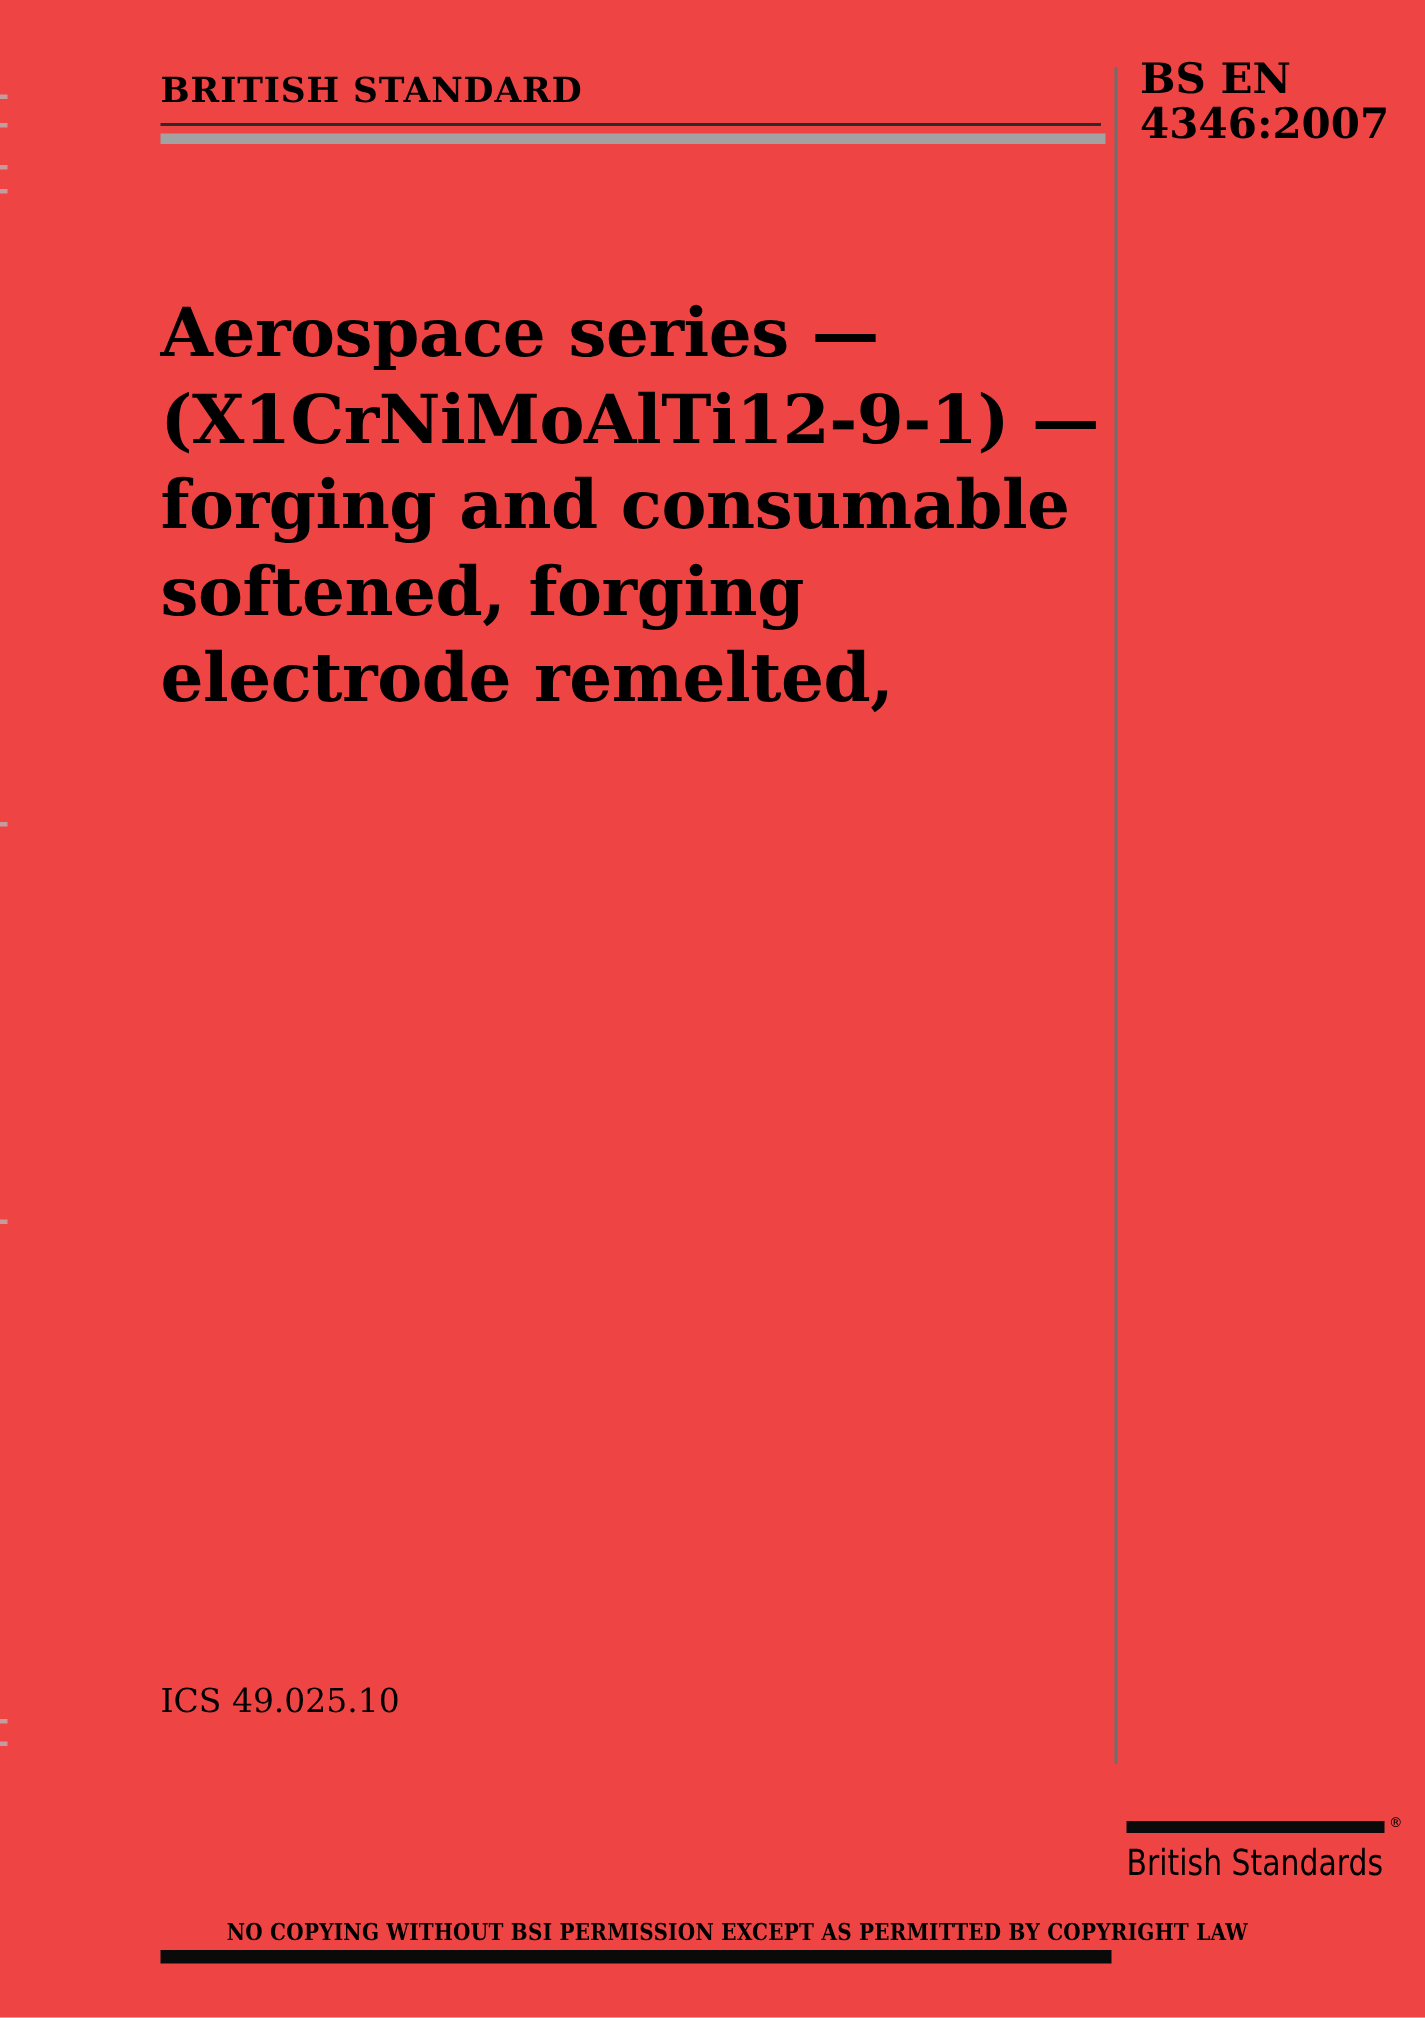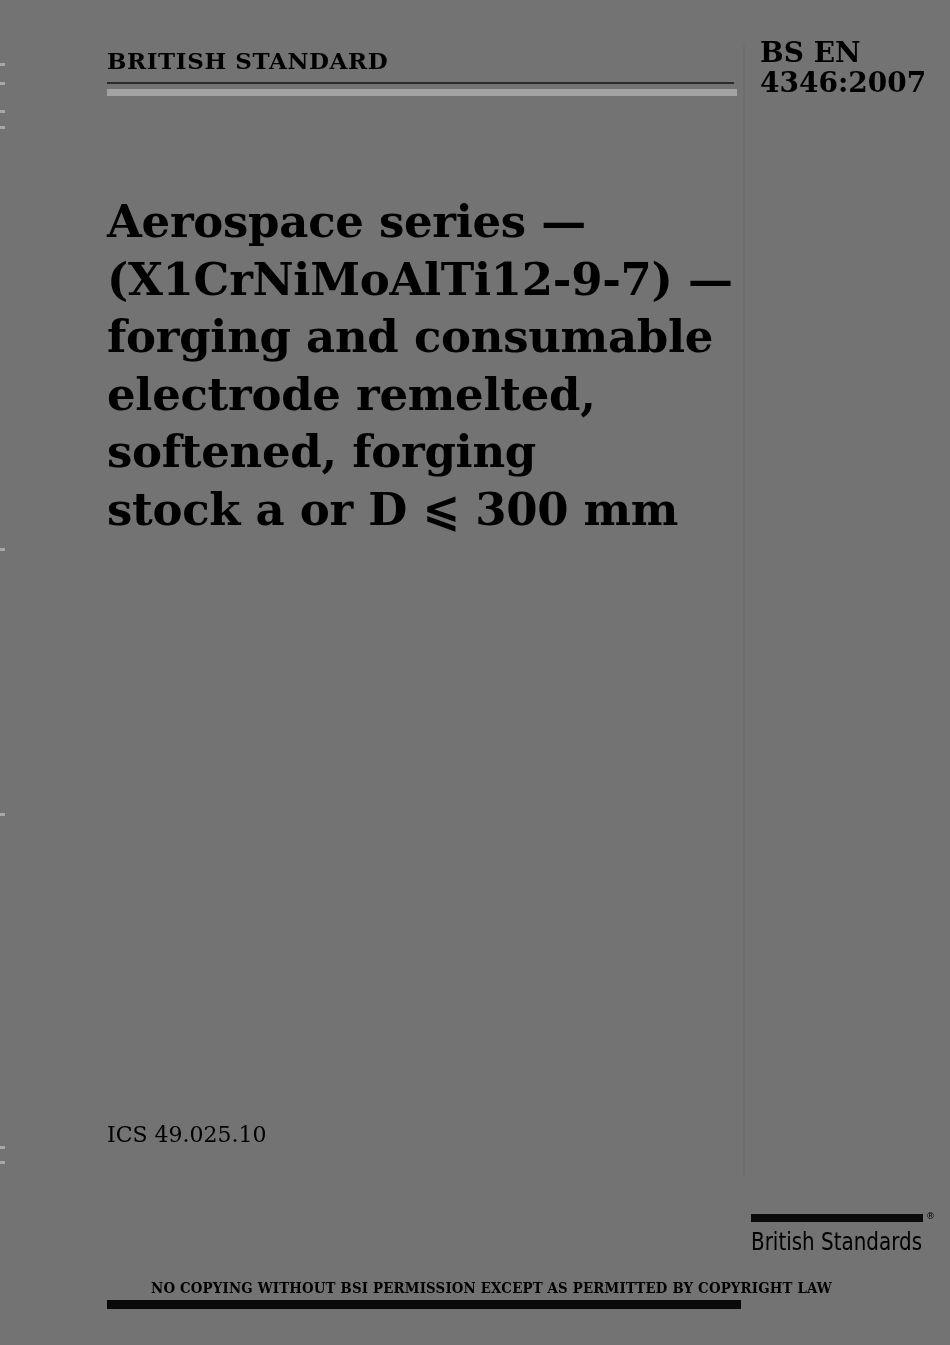--- a/index.html
+++ b/index.html
@@ -1,21 +1,21 @@
 <!DOCTYPE html>
 <html><head>
 <meta charset="utf-8">
 <style>
   * { margin: 0; padding: 0; box-sizing: border-box; }
   html, body { background: #e8e8e8; }
   .page {
     position: relative;
     width: 950px;
     height: 1345px;
-    background: #737373;
+    background: #ef4444;
     margin: 0 auto;
     overflow: hidden;
     font-family: "DejaVu Serif", "Liberation Serif", serif;
     color: #000;
   }
 
   
   .scan-mark {
     position: absolute;
     left: 0;
@@ -191,25 +191,24 @@
   <div class="masthead-gray-bar"></div>
   <div class="vertical-divider"></div>
 
   <div class="doc-ref">
     <div>BS EN</div>
     <div>4346:2007</div>
   </div>
 
   <div class="title-block">
     <div class="title-line">Aerospace series —</div>
-    <div class="title-line">(X1CrNiMoAlTi12-9-7) —</div>
+    <div class="title-line">(X1CrNiMoAlTi12-9-1) —</div>
     <div class="title-line">forging and consumable</div>
+    <div class="title-line">softened, forging</div>
     <div class="title-line">electrode remelted,</div>
-    <div class="title-line">softened, forging</div>
-    <div class="title-line">stock a or D ⩽ 300 mm</div>
   </div>
 
   <div class="ics-code">ICS 49.025.10</div>
 
   <div class="copyright-notice">NO COPYING WITHOUT BSI PERMISSION EXCEPT AS PERMITTED BY COPYRIGHT LAW</div>
 
   <div class="footer-black-bar"></div>
 
   <div class="bsi-logo">
     <div class="bsi-underline-bar">

